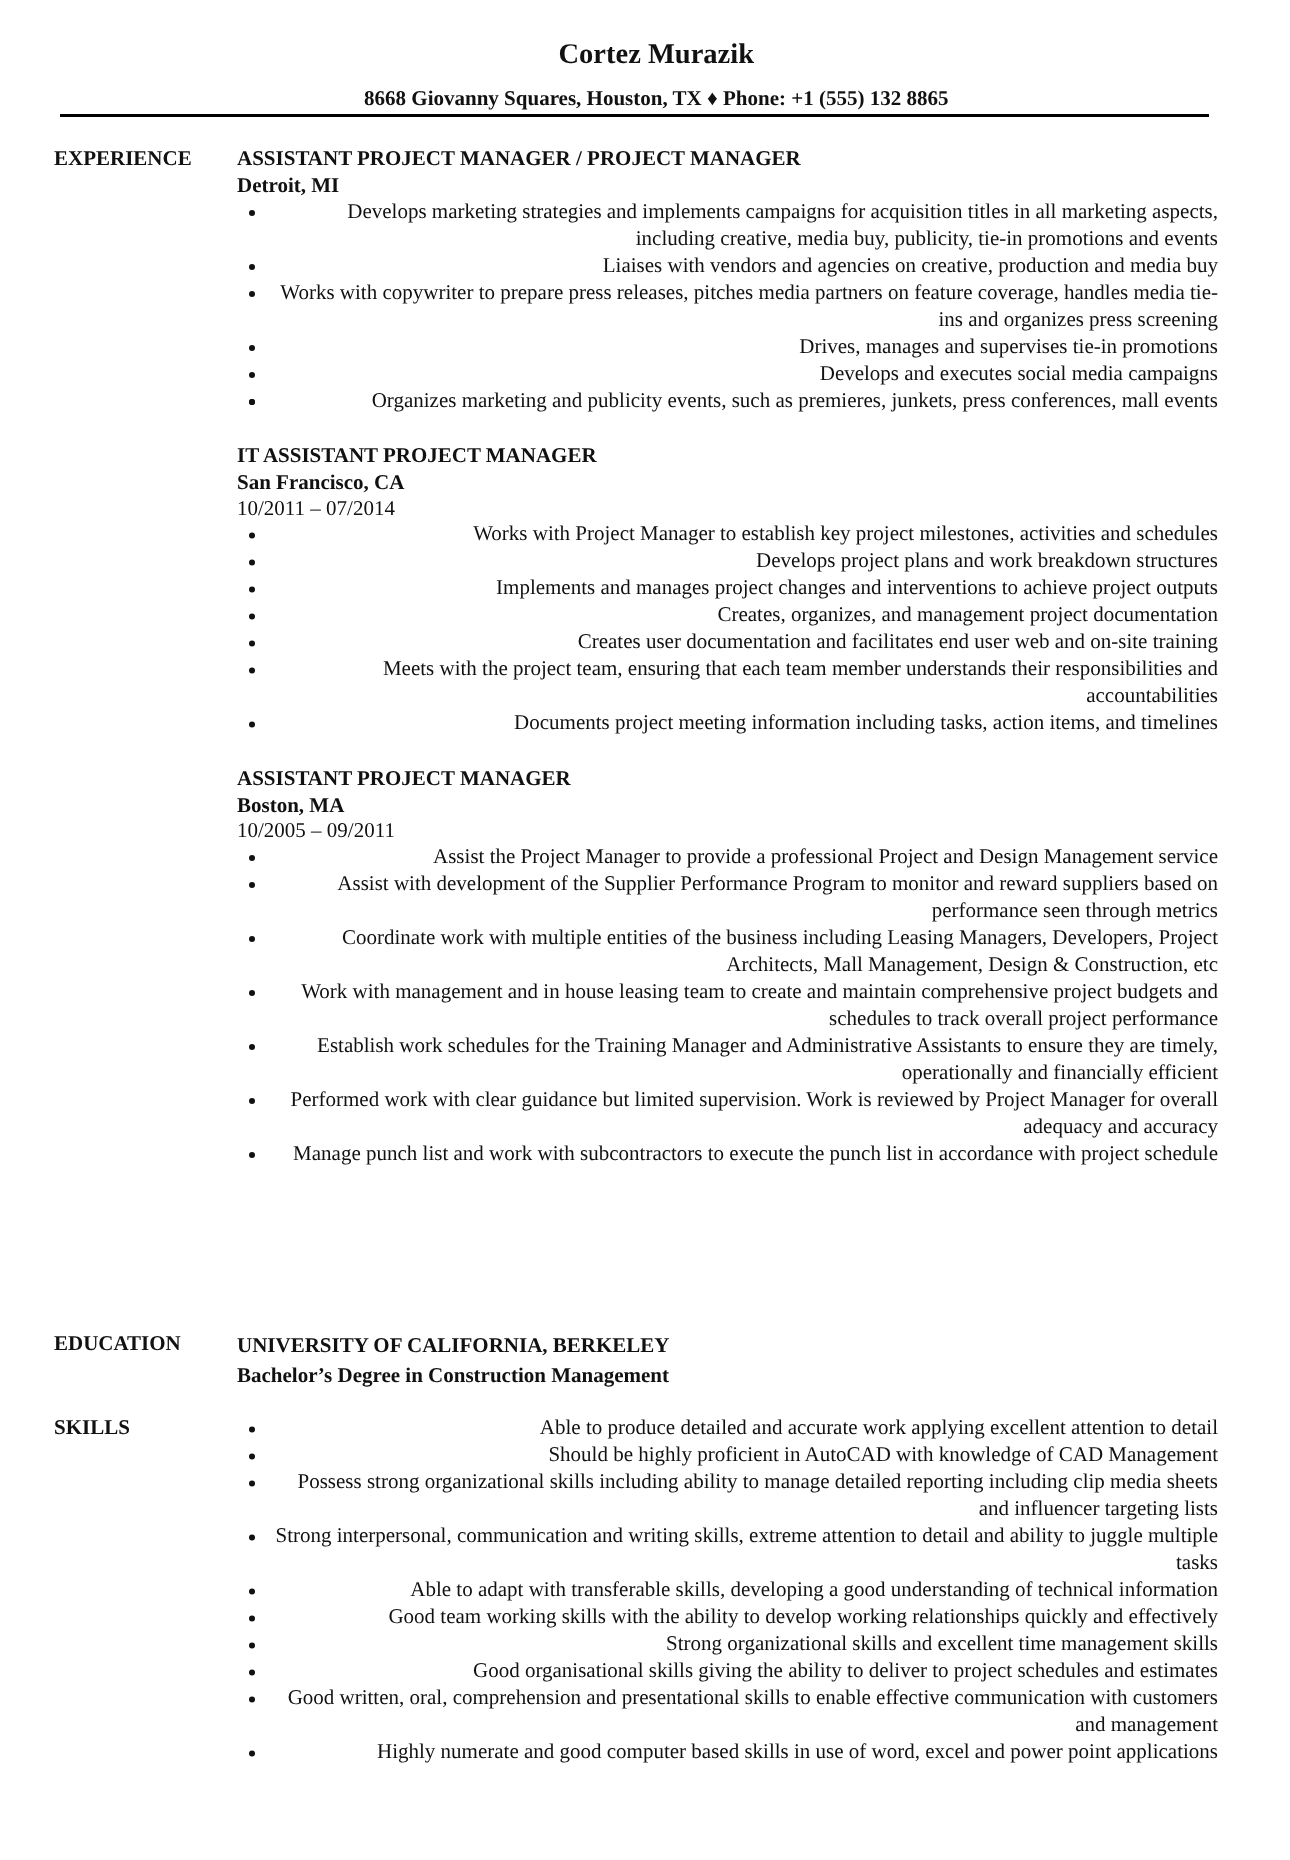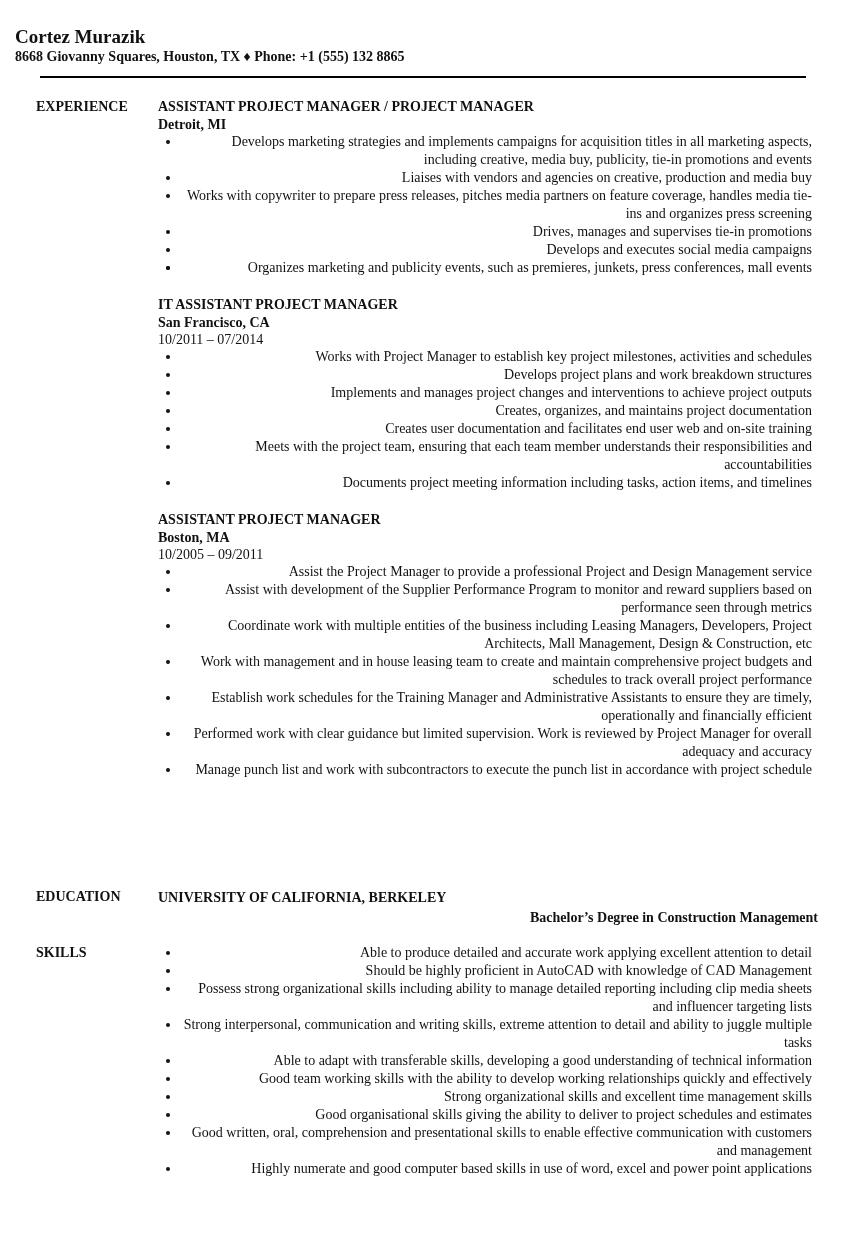--- a/index.html
+++ b/index.html
@@ -16,34 +16,35 @@
       font-size: 14px;
       line-height: 18px;
     }
     .page {
       position: absolute;
       left: 0;
       top: 0;
       width: 860px;
     }
     .header {
-      text-align: left;
+      text-align: center;
       padding-top: 26px;
       padding-left: 15px;
     }
     .name {
       font-weight: bold;
       font-size: 19px;
       line-height: 22px;
       margin: 0;
     }
     .contact {
       font-weight: bold;
       font-size: 14px;
       line-height: 18px;
+      margin-top: 10px;
       font-family: Liberation Serif, serif;
     }
     .rule {
       position: absolute;
       left: 40px;
       top: 76px;
       width: 766px;
       height: 2px;
       background: #000000;
     }
@@ -101,21 +102,20 @@
       border-radius: 50%;
       background: #111111;
     }
     .edu-school {
       font-weight: bold;
       line-height: 20px;
     }
     .edu-degree {
       font-weight: bold;
       line-height: 20px;
-      text-align: right;
     }
   </style>
 </head>
 <body>
 
 <div class="page">
 
   <div class="header">
     <div class="name">Cortez Murazik</div>
     <div class="contact">8668 Giovanny Squares, Houston, TX ♦ Phone: +1 (555) 132 8865</div>
@@ -142,21 +142,21 @@
       </div>
 
       <div class="job" style="margin-bottom:19px;">
         <div class="job-title">IT ASSISTANT PROJECT MANAGER</div>
         <div class="job-loc">San Francisco, CA</div>
         <div class="job-dates">10/2011 – 07/2014</div>
         <ul class="bullets">
           <li><span class="dot"></span><span>Works with Project Manager to establish key project milestones, activities and schedules</span></li>
           <li><span class="dot"></span><span>Develops project plans and work breakdown structures</span></li>
           <li><span class="dot"></span><span>Implements and manages project changes and interventions to achieve project outputs</span></li>
-          <li><span class="dot"></span><span>Creates, organizes, and maintains project documentation</span></li>
+          <li><span class="dot"></span><span>Creates, organizes, and management project documentation</span></li>
           <li><span class="dot"></span><span>Creates user documentation and facilitates end user web and on-site training</span></li>
           <li><span class="dot"></span><span>Meets with the project team, ensuring that each team member understands their responsibilities and accountabilities</span></li>
           <li><span class="dot"></span><span>Documents project meeting information including tasks, action items, and timelines</span></li>
         </ul>
       </div>
 
       <div class="job" style="margin-bottom:0;">
         <div class="job-title">ASSISTANT PROJECT MANAGER</div>
         <div class="job-loc">Boston, MA</div>
         <div class="job-dates">10/2005 – 09/2011</div>

